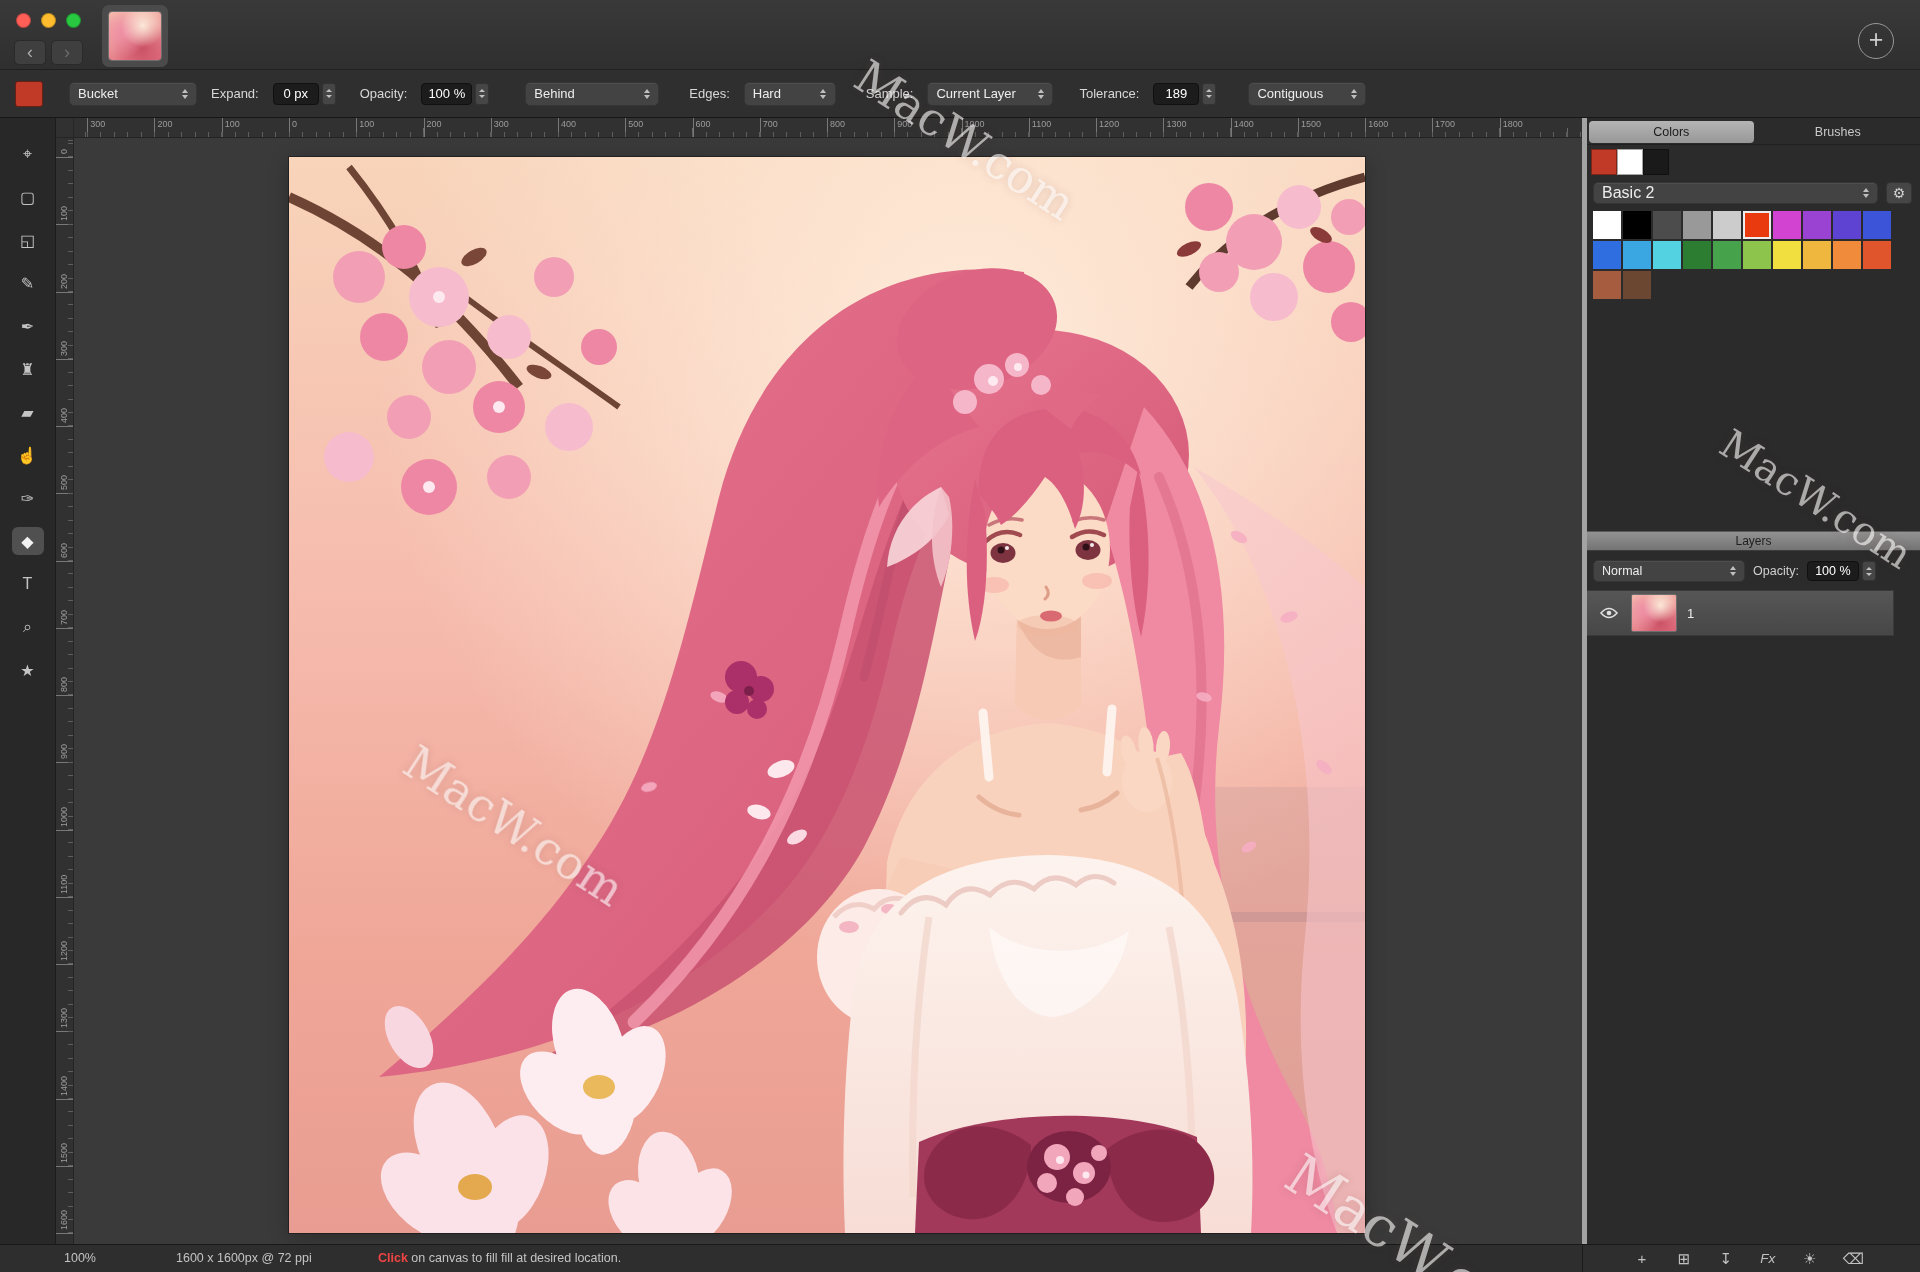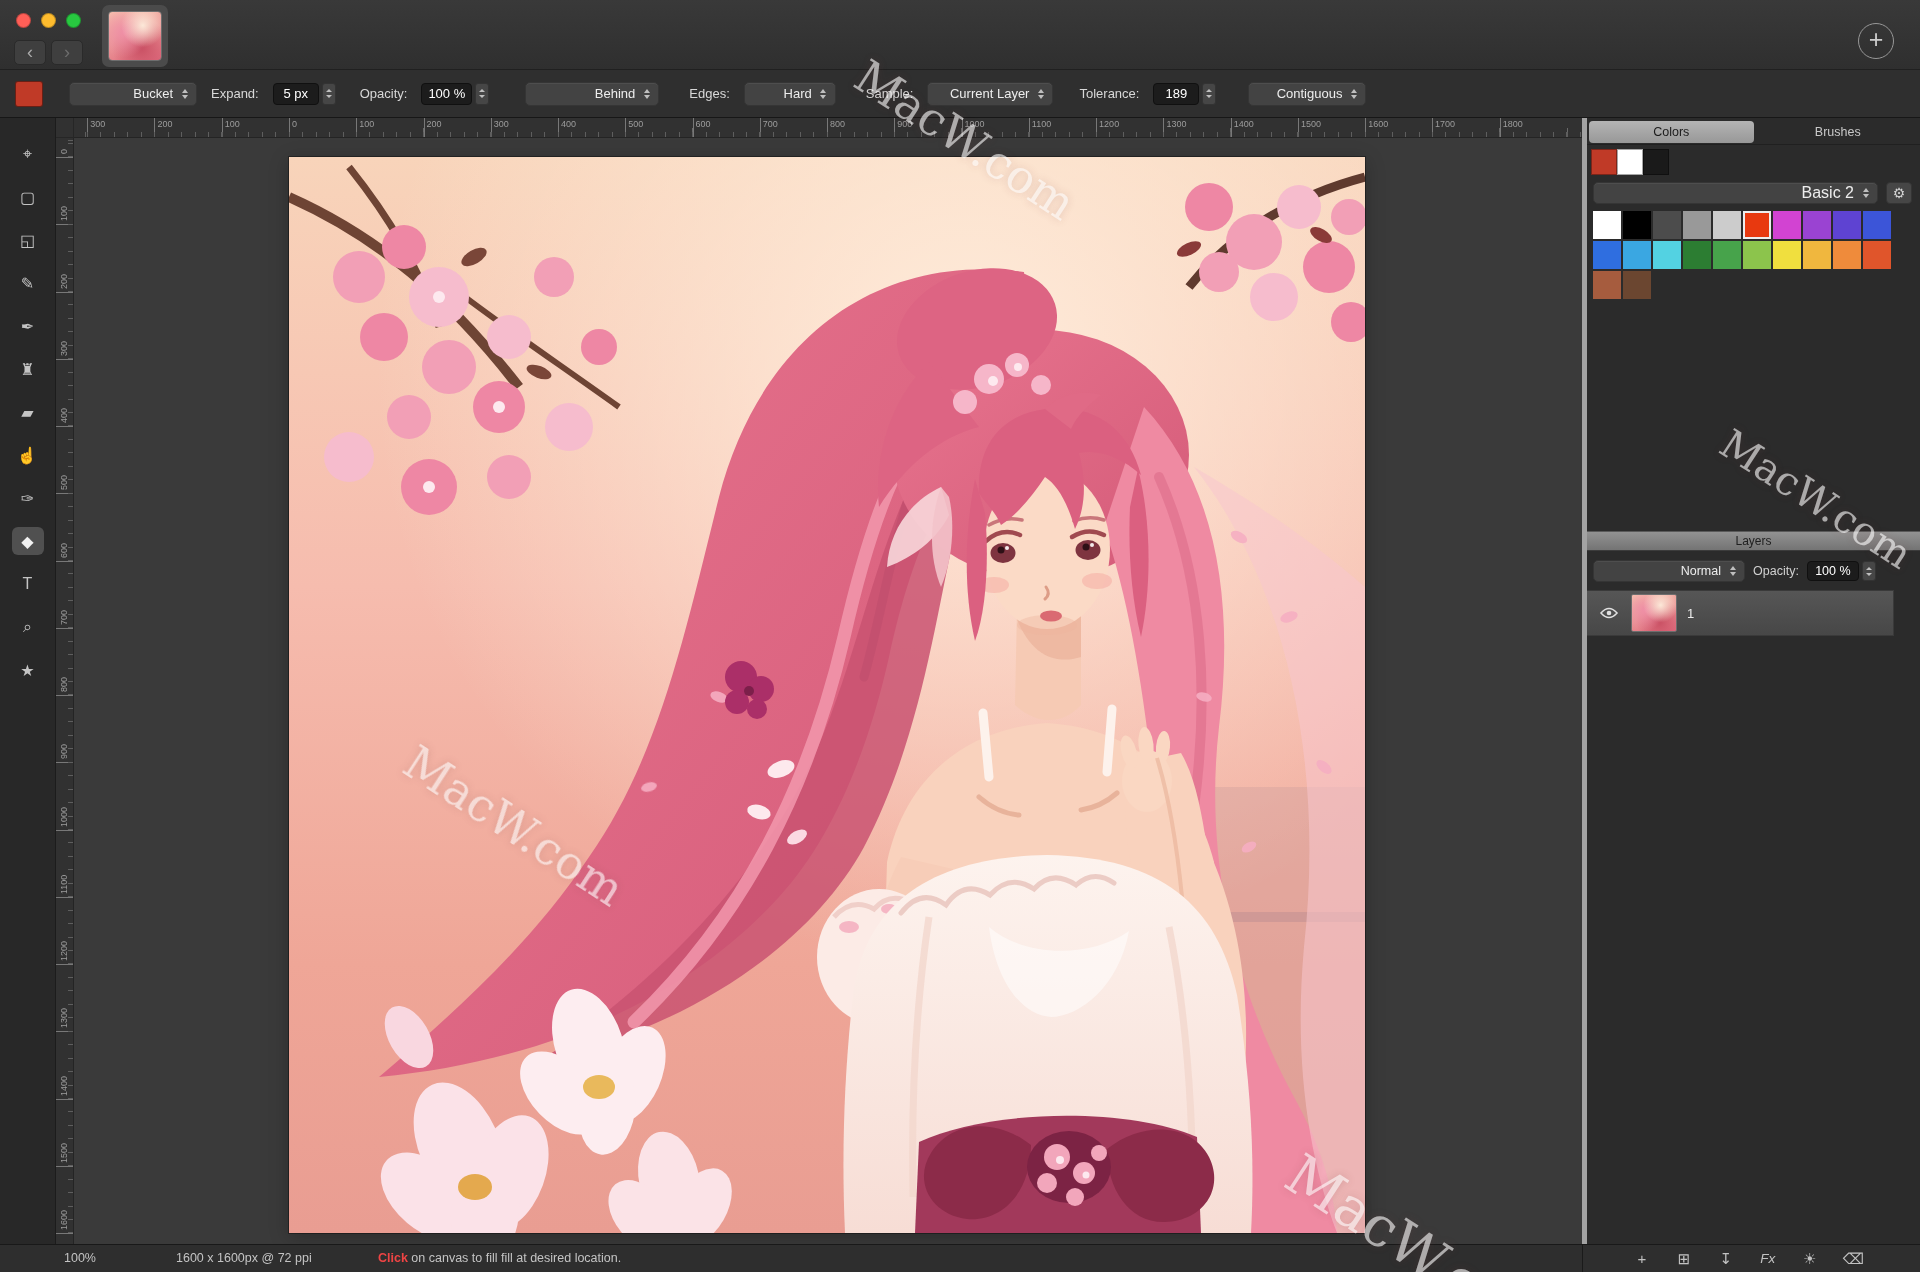--- a/index.html
+++ b/index.html
@@ -21,21 +21,21 @@
     radial-gradient(circle at 65% 28%, #fce8d8 0%, rgba(252,232,216,0) 45%),
     radial-gradient(circle at 28% 42%, #ef8fa6 0%, rgba(239,143,166,0) 55%),
     radial-gradient(circle at 62% 75%, #c94f63 0%, rgba(201,79,99,0) 60%),
     linear-gradient(160deg,#f6c2ae,#e06a7e)}
   .addbtn{position:absolute;right:26px;top:23px;width:36px;height:36px;border:1.6px solid #979797;border-radius:50%;color:#cdcdcd;font-size:25px;line-height:31px;text-align:center;font-weight:300}
 
   
   .optionsbar{position:absolute;top:70px;left:0;right:0;height:48px;background:#2f2f2f;border-bottom:1px solid #171717;display:flex;align-items:center;padding-left:15px;gap:14px;font-size:13px;color:#d8d8d8;white-space:nowrap}
   .fill-swatch{width:28px;height:26px;border-radius:3px;border:1px solid rgba(0,0,0,.45)}
   .dd{height:24px;background:#434343;border:1px solid #353535;border-radius:5px;display:flex;align-items:center;color:#ededed;box-shadow:inset 0 1px 0 rgba(255,255,255,.06)}
-  .dd .lbl{flex:1;text-align:right;padding:0 4px 0 8px}
+  .dd .lbl{flex:1;text-align:left;padding:0 4px 0 8px}
   .dd-chev{width:15px;height:100%;display:flex;flex-direction:column;align-items:center;justify-content:center;gap:2px;margin-right:4px}
   .tri{width:0;height:0;border-left:3.5px solid transparent;border-right:3.5px solid transparent}
   .tri.up{border-bottom:4px solid #bfbfbf}
   .tri.dn{border-top:4px solid #bfbfbf}
   .numfield{display:flex;align-items:center;gap:3px}
   .numbox{height:22px;background:#1c1c1c;border:1px solid #101010;border-radius:4px;color:#fff;display:flex;align-items:center;justify-content:center;padding:0 6px;min-width:46px}
   .stepper{width:14px;height:22px;background:#464646;border:1px solid #333;border-radius:3px;display:flex;flex-direction:column;align-items:center;justify-content:center;gap:3px}
   .stepper .tri{border-left-width:3px;border-right-width:3px}
   .stepper .tri.up{border-bottom-width:3.5px}.stepper .tri.dn{border-top-width:3.5px}
 
@@ -118,21 +118,21 @@
     <div class="fill-swatch" style="background:#c03a27"></div>
     <div class="dd" style="width:128px;margin-left:12px">
       <span class="lbl">Bucket</span>
       <span class="dd-chev">
           <i class="tri up"></i>
           <i class="tri dn"></i>
         </span>
     </div>
     <span>Expand:</span>
     <div class="numfield">
-      <div class="numbox">5 px</div>
+      <div class="numbox">0 px</div>
       <div class="stepper">
           <i class="tri up"></i>
           <i class="tri dn"></i>
         </div>
     </div>
     <span style="margin-left:10px">Opacity:</span>
     <div class="numfield">
       <div class="numbox">100 %</div>
       <div class="stepper">
           <i class="tri up"></i>

